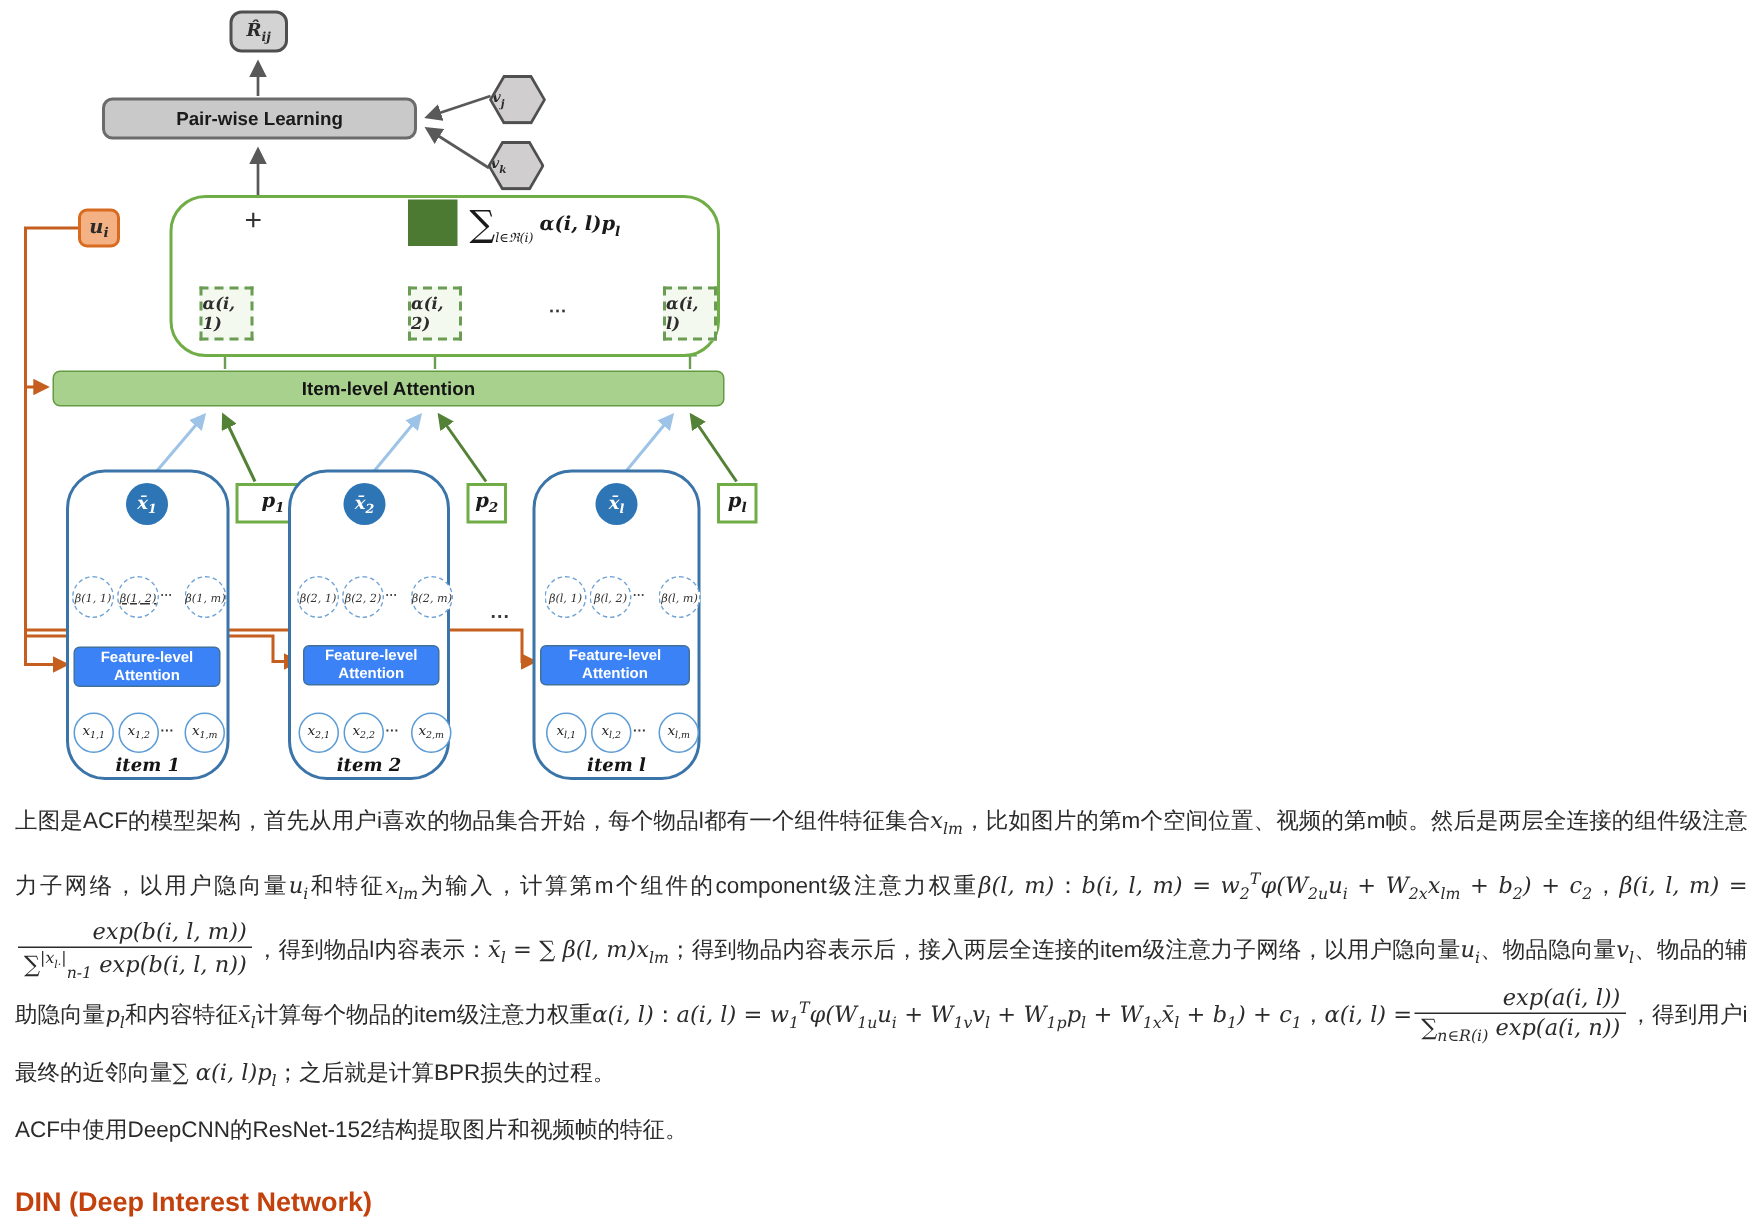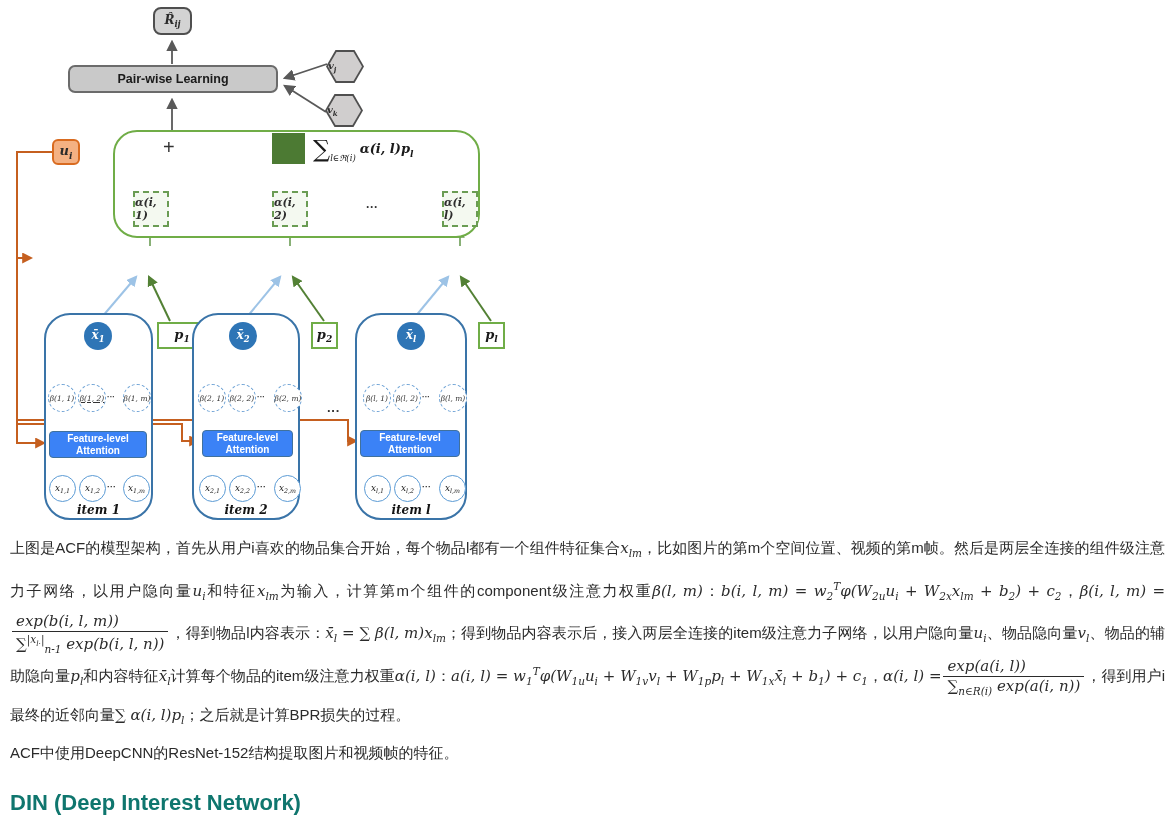--- a/index.html
+++ b/index.html
@@ -63,25 +63,25 @@
         font-family:"DejaVu Serif", serif; font-style:italic; font-size:9px; color:#222; }
   .itemlabel { font-style:italic; font-weight:bold; font-size:12px; color:#141414; text-align:center;
                font-family:"DejaVu Serif", serif; }
   .dots { font-weight:bold; color:#333; }
 
   
   .content { position:absolute; left:0; top:531px; width:1175px; padding:0 10px 0 10px; }
   .body { font-size:15px; line-height:33px; color:#2b2b2b; text-align:justify; }
   .body .m { font-size:15px; }
   .note { font-size:15px; line-height:27px; color:#2b2b2b; margin-top:2px; }
-  .frac { display:inline-block; vertical-align:middle; text-align:left;
+  .frac { display:inline-block; vertical-align:middle; text-align:right;
           font-size:11px; line-height:1.15; margin:0 2px; }
   .frac .num { display:block; border-bottom:1px solid #2b2b2b; padding:0 4px 1px; }
   .frac .den { display:block; padding:1px 4px 0; }
-  h3.din { margin-top:24px; font-size:22px; font-weight:bold; color:#0f766e; }
+  h3.din { margin-top:24px; font-size:18px; font-weight:bold; color:#c2410c; }
 </style>
 </head>
 <body>
 
 <div class="page">
 
   <div class="diagram">
 
     <svg class="wires" viewBox="0 0 520 530">
       <defs>
@@ -188,20 +188,23 @@
         <span>α(i, 1)</span>
       </div>
     <div class="abs alphabox" style="left:272px; top:191px; width:36px; height:36px;">
         <span>α(i, 2)</span>
       </div>
     <div class="abs dots" style="left:366px; top:200px; font-size:12px;">···</div>
     <div class="abs alphabox" style="left:442px; top:191px; width:36px; height:36px;">
         <span>α(i, l)</span>
       </div>
 
+    <div class="abs itembar" style="left:35px; top:247px; width:448px; height:24px;">
+        <span>Item-level Attention</span>
+      </div>
 
     <div class="abs itemblock" style="left:44px; top:313px; width:109px; height:207px;"></div>
     <div class="abs xbar" style="left:84px; top:322px; width:28px; height:28px;">
         <span>x̄<sub>1</sub></span>
       </div>
     <div class="abs pbox" style="left:157px; top:322px; width:50px; height:27px;">
         <span>p<sub>1</sub></span>
       </div>
     <div class="abs betac" style="left:48px; top:384px; width:28px; height:28px;">
         <span>β(1, 1)</span>

